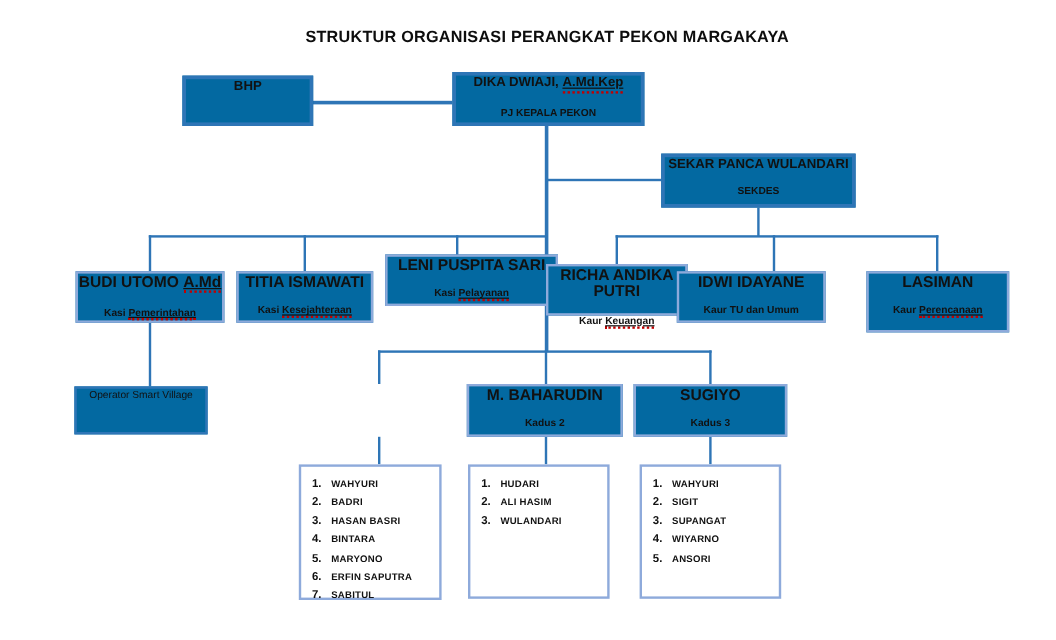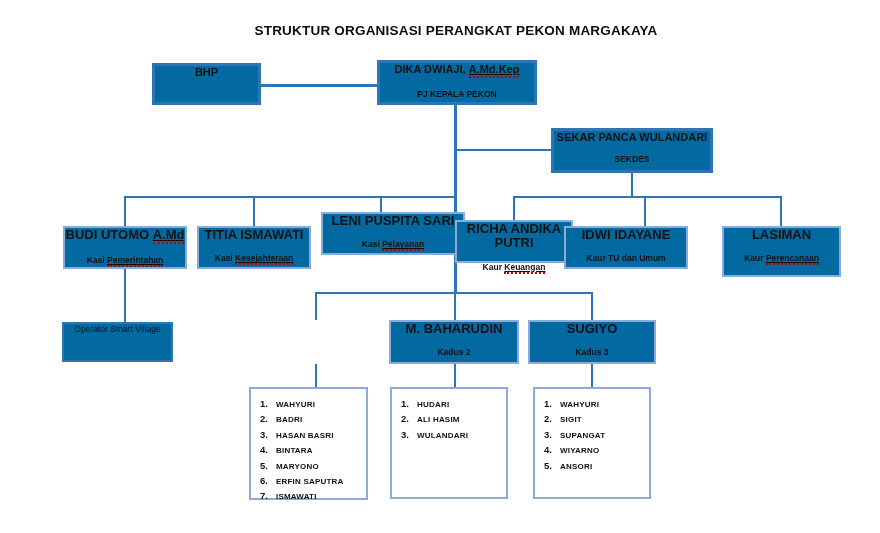--- a/index.html
+++ b/index.html
@@ -158,21 +158,21 @@
     <div class="li-row">
         <span class="li-n">5.</span>
         <span class="li-name">MARYONO</span>
       </div>
     <div class="li-row">
         <span class="li-n">6.</span>
         <span class="li-name">ERFIN SAPUTRA</span>
       </div>
     <div class="li-row">
         <span class="li-n">7.</span>
-        <span class="li-name">ISMAWATI</span>
+        <span class="li-name">SABITUL</span>
       </div>
   </div>
 
   <div class="listbox" style="left:390px;top:387px;width:118px;height:112px">
     <div class="li-row">
         <span class="li-n">1.</span>
         <span class="li-name">HUDARI</span>
       </div>
     <div class="li-row">
         <span class="li-n">2.</span>

